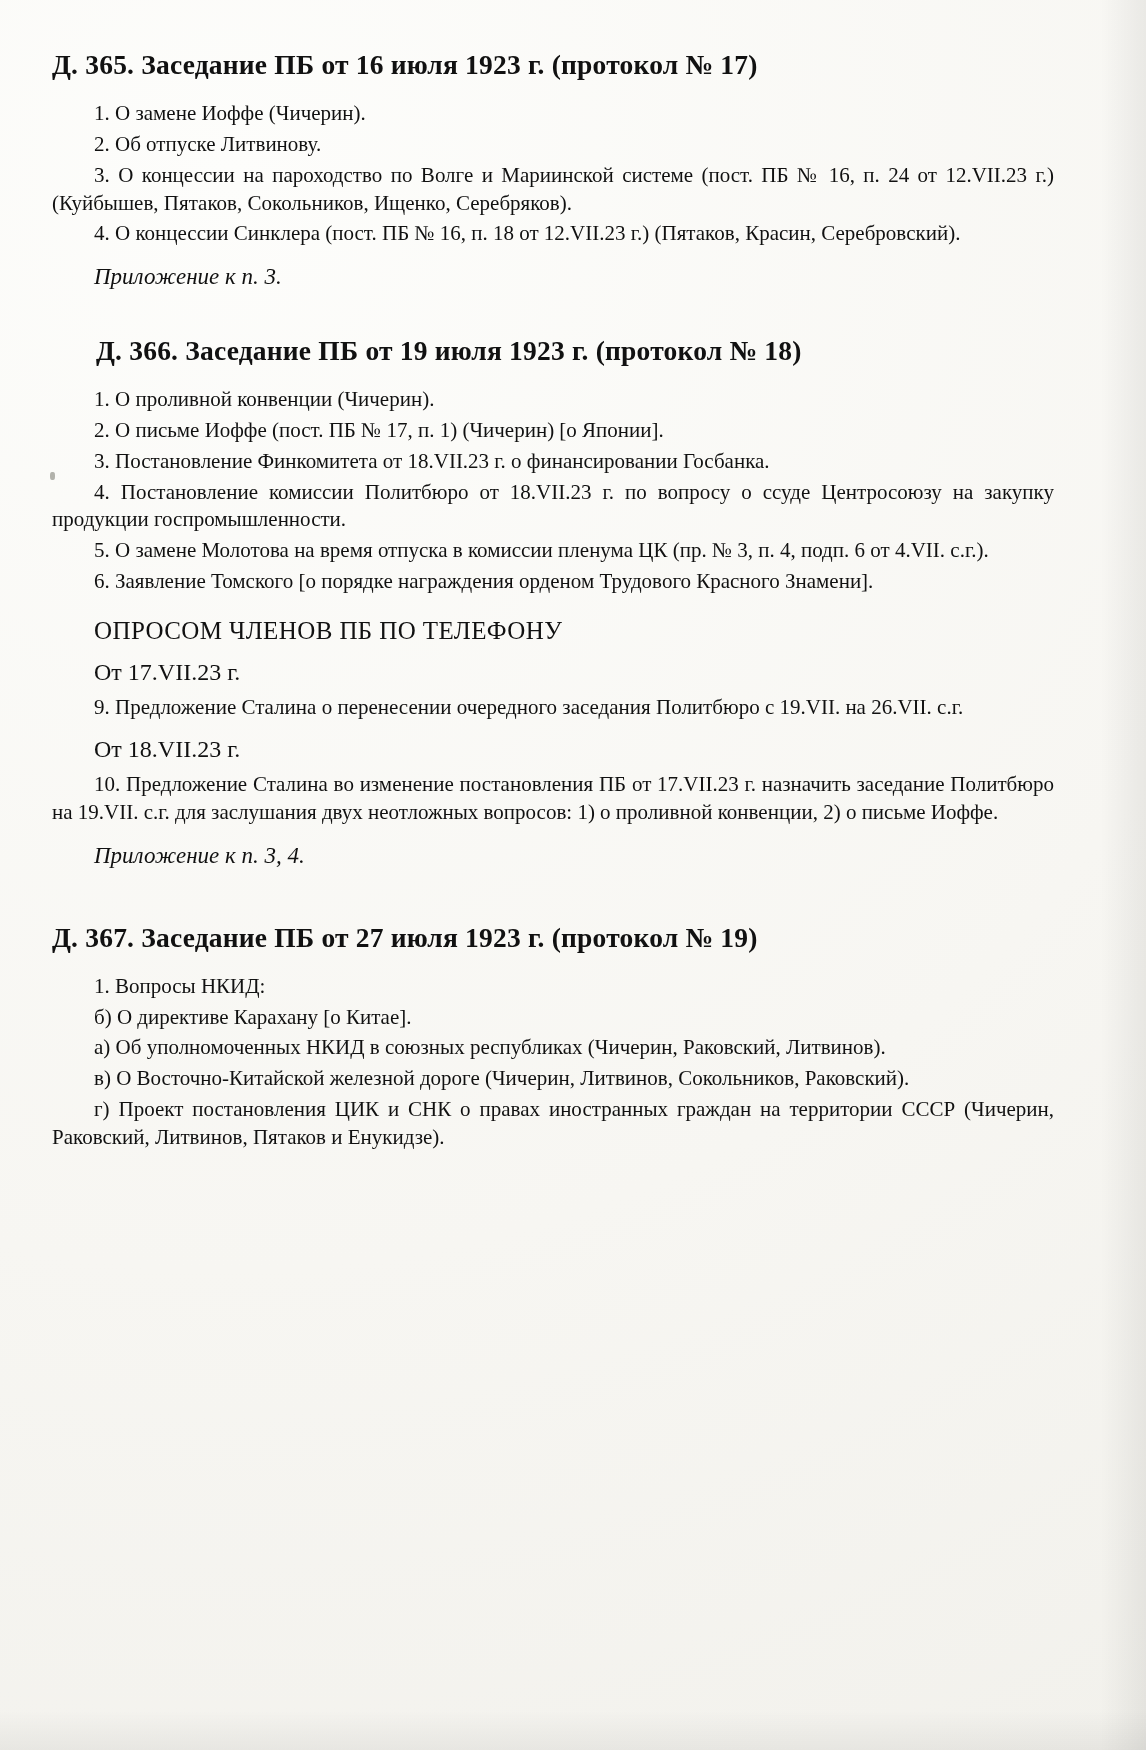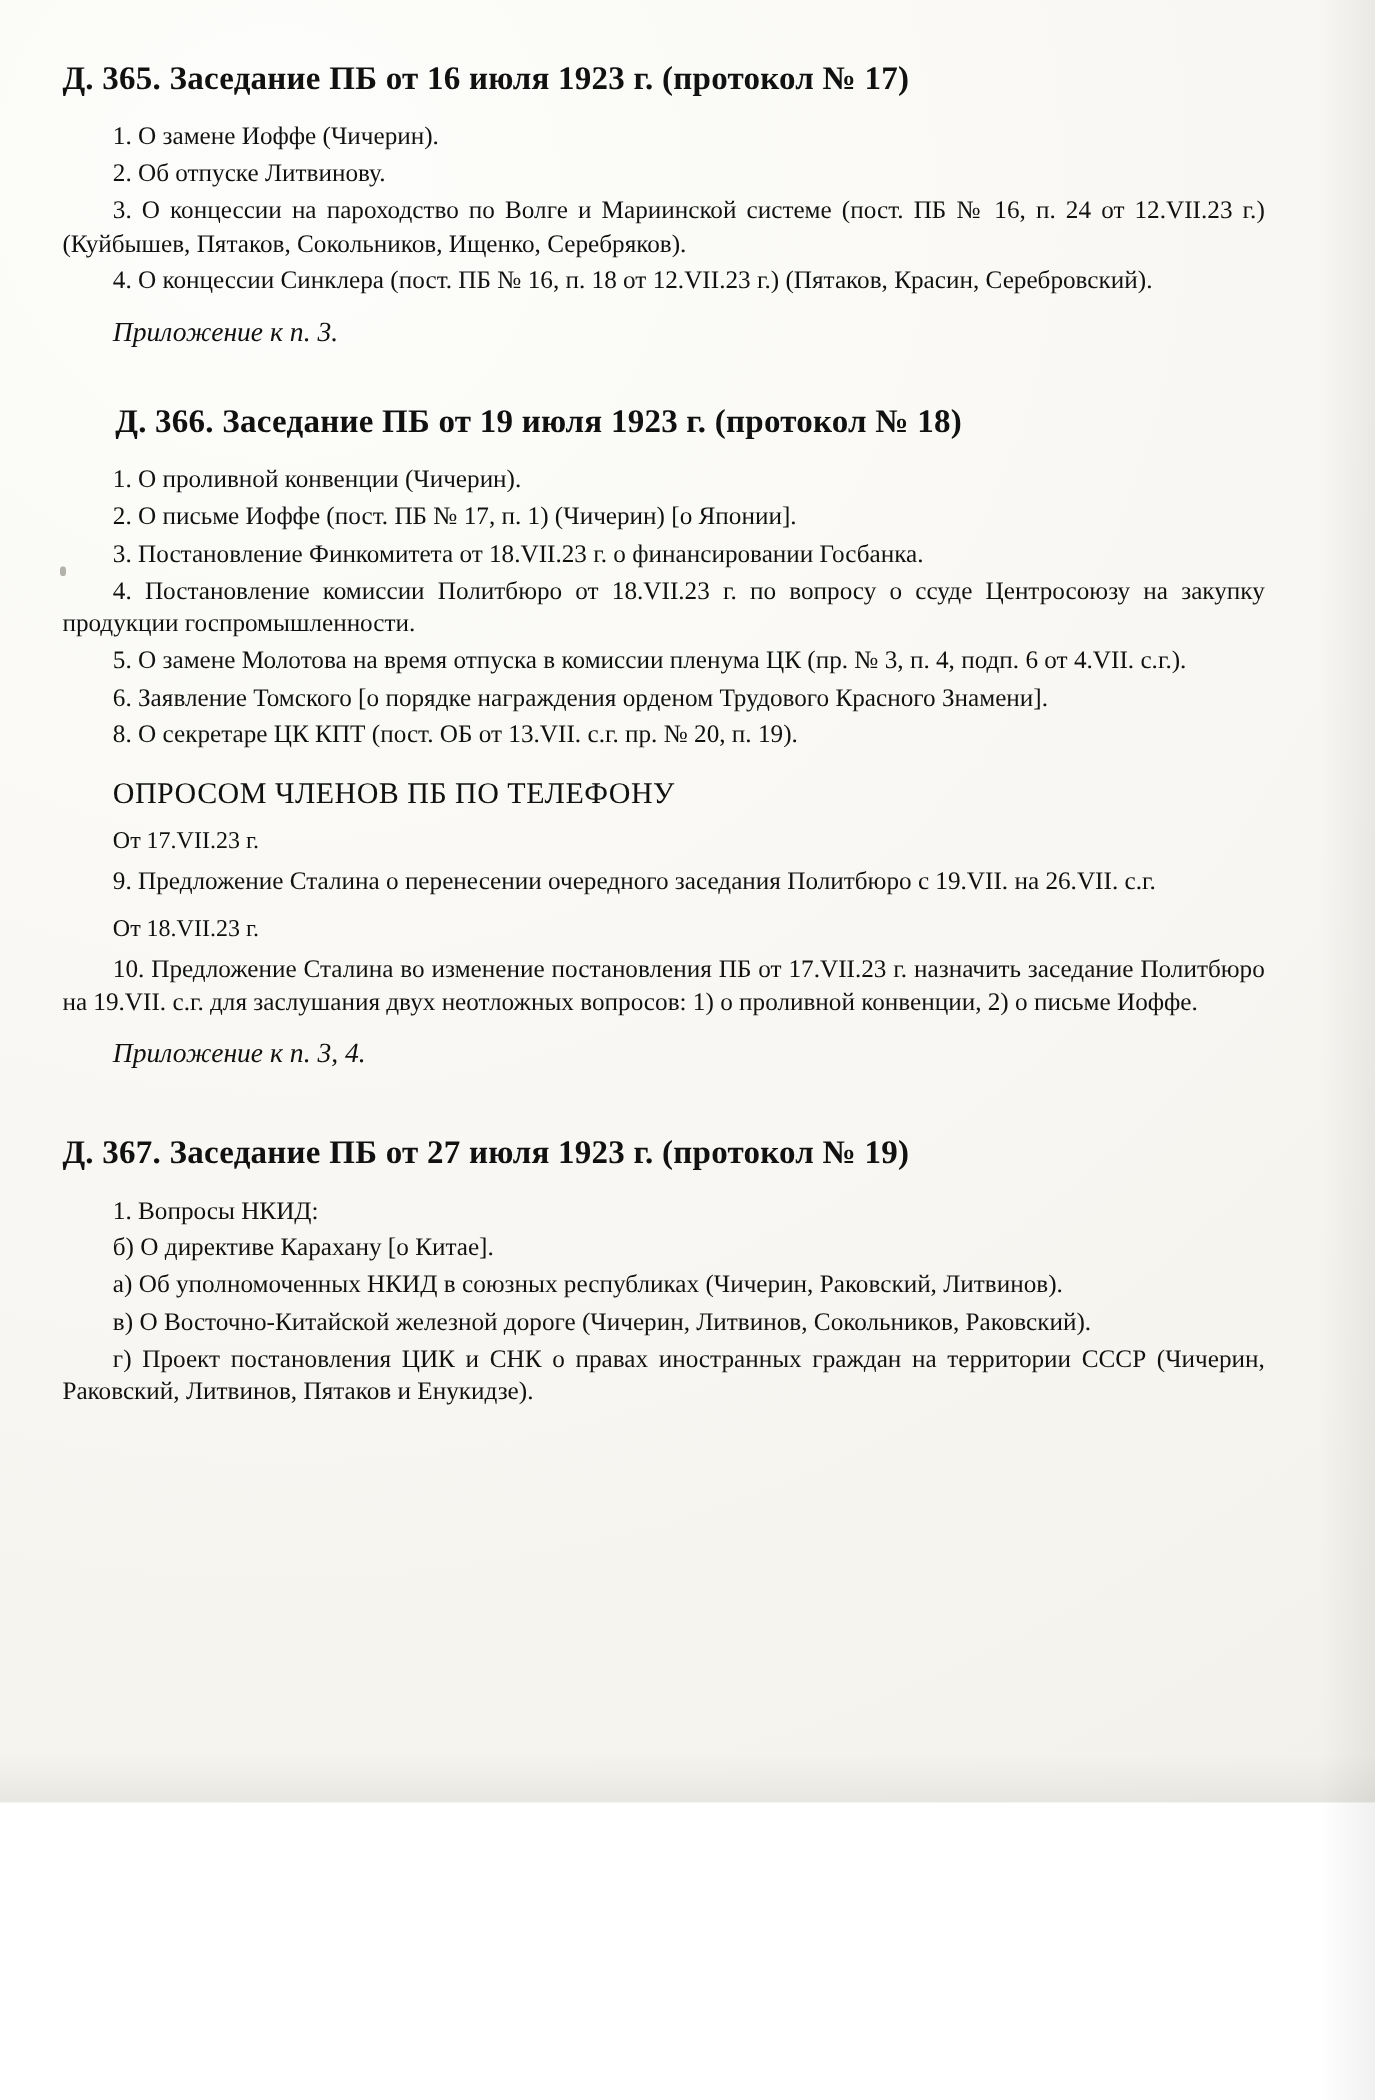--- a/index.html
+++ b/index.html
@@ -12,21 +12,21 @@
     background: #ffffff;
     font-family: "Liberation Serif", serif;
     color: #111111;
     position: relative;
     overflow: hidden;
   }
   .page {
     position: absolute;
     left: 0; top: 0;
     width: 1146px;
-    height: 1502px;
+    height: 1750px;
     background:
       radial-gradient(circle at 20% 10%, #fdfdfb 0%, #f7f6f2 60%, #f2f1ec 100%);
   }
   .content {
     position: absolute;
     left: 52px;
     top: 48px;
     width: 1002px;
   }
   .heading {
@@ -56,21 +56,21 @@
   }
 
   p.subhead {
     font-size: 25px;
     margin: 22px 0 14px 0;
     text-indent: 42px;
     letter-spacing: 0.4px;
   }
 
   p.datestamp {
-    font-size: 20px;
+    font-size: 24px;
     margin: 14px 0 8px 0;
     text-indent: 42px;
   }
 
   .pagenum {
     position: absolute;
     left: 52px;
     top: 1752px;
     font-size: 26px;
     color: #111;
@@ -115,21 +115,20 @@
     <p class="item">4. О концессии Синклера (пост. ПБ № 16, п. 18 от 12.VII.23 г.) (Пятаков, Красин, Серебровский).</p>
     <p class="appendix">Приложение к п. 3.</p>
 
     <h2 class="heading second">Д. 366. Заседание ПБ от 19 июля 1923 г. (протокол № 18)</h2>
     <p class="item">1. О проливной конвенции (Чичерин).</p>
     <p class="item">2. О письме Иоффе (пост. ПБ № 17, п. 1) (Чичерин) [о Японии].</p>
     <p class="item">3. Постановление Финкомитета от 18.VII.23 г. о финансировании Госбанка.</p>
     <p class="item">4. Постановление комиссии Политбюро от 18.VII.23 г. по вопросу о ссуде Центросоюзу на закупку продукции госпромышленности.</p>
     <p class="item">5. О замене Молотова на время отпуска в комиссии пленума ЦК (пр. № 3, п. 4, подп. 6 от 4.VII. с.г.).</p>
     <p class="item">6. Заявление Томского [о порядке награждения орденом Трудового Красного Знамени].</p>
-    <p class="item">8. О секретаре ЦК КПТ (пост. ОБ от 13.VII. с.г. пр. № 20, п. 19).</p>
 
     <p class="subhead">ОПРОСОМ ЧЛЕНОВ ПБ ПО ТЕЛЕФОНУ</p>
 
     <p class="datestamp">От 17.VII.23 г.</p>
     <p class="item">9. Предложение Сталина о перенесении очередного заседания Политбюро с 19.VII. на 26.VII. с.г.</p>
 
     <p class="datestamp">От 18.VII.23 г.</p>
     <p class="item">10. Предложение Сталина во изменение постановления ПБ от 17.VII.23 г. назначить заседание Политбюро на 19.VII. с.г. для заслушания двух неотложных вопросов: 1) о проливной конвенции, 2) о письме Иоффе.</p>
 
     <p class="appendix">Приложение к п. 3, 4.</p>

